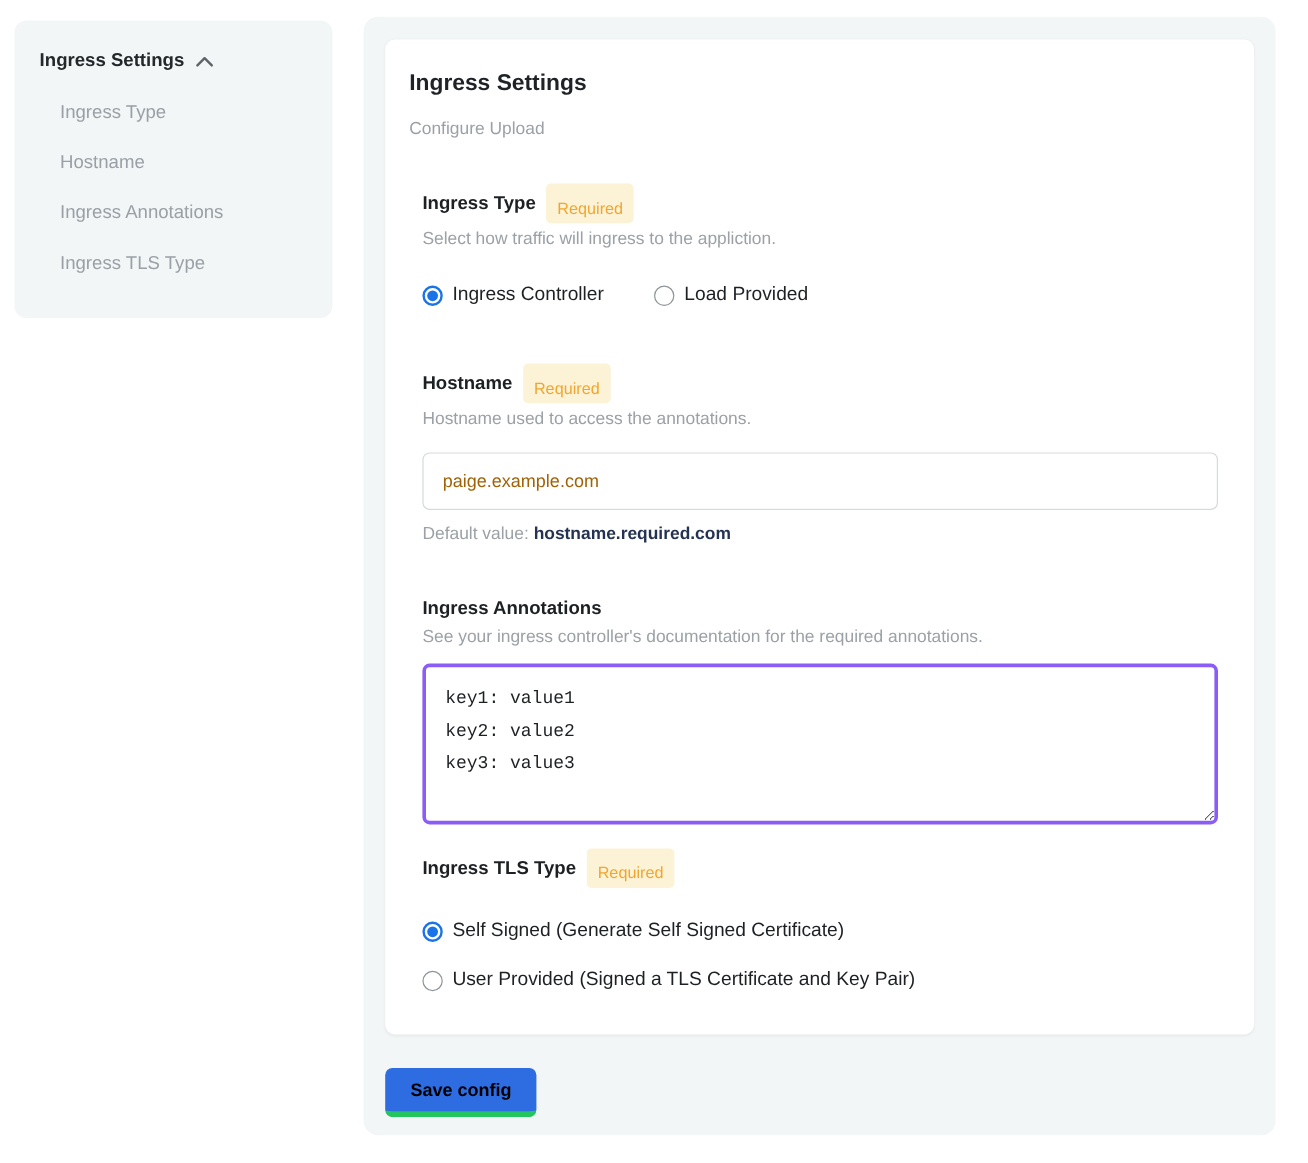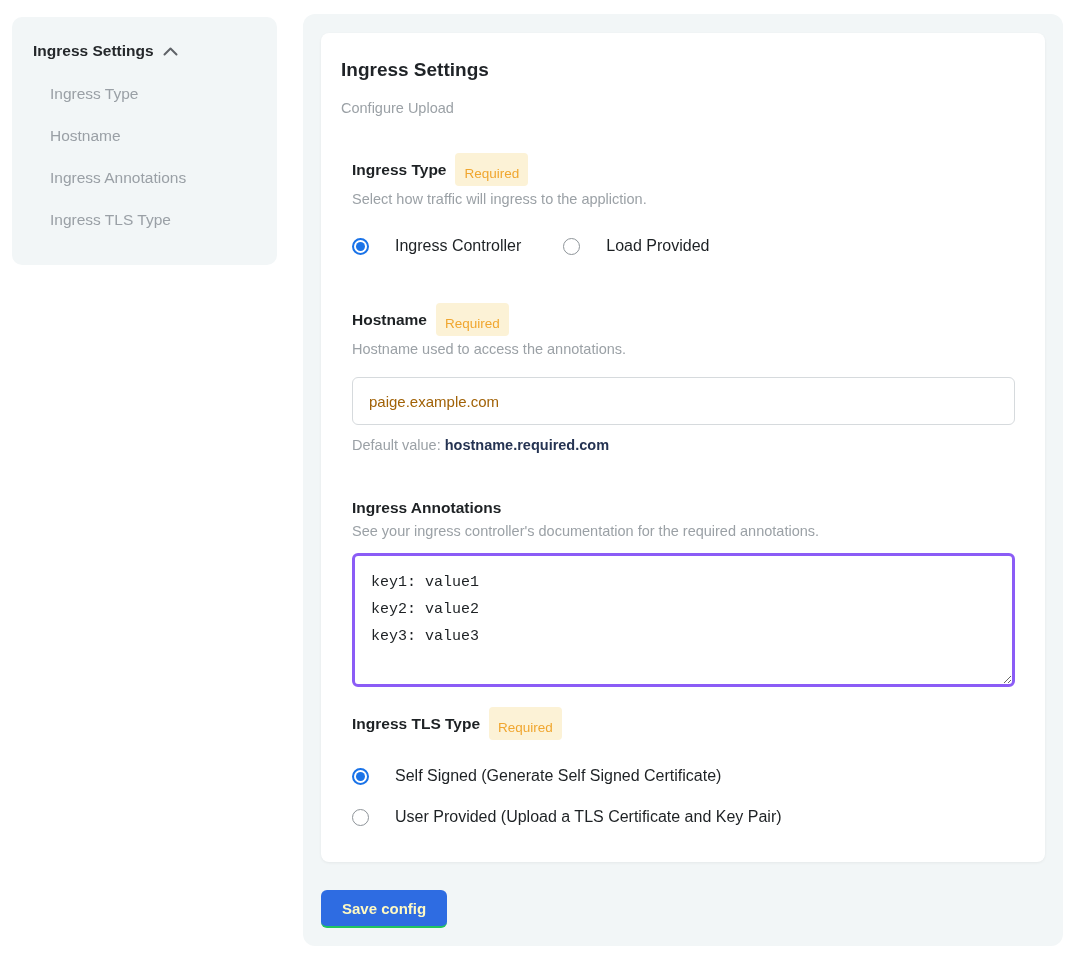--- a/index.html
+++ b/index.html
@@ -89,21 +89,21 @@
   .sec-hostname      { margin-top: 48px; }
   .sec-annotations   { margin-top: 45px; }
   .sec-tls           { margin-top: 20px; }
 
   
   .radio-row {
     margin-top: 29px;
     display: flex; align-items: center; gap: 42px;
   }
   .radio-option {
-    display: flex; align-items: center; gap: 26px;
+    display: flex; align-items: center; gap: 8px;
     font-size: 16px; color: #1d2124;
     cursor: pointer;
   }
   .radio-circle {
     flex: 0 0 auto;
     width: 17px; height: 17px;
     border-radius: 50%;
     border: 1.5px solid #8e9499;
     background: #fff;
     position: relative;
@@ -154,23 +154,23 @@
     display: block;
     resize: both;
   }
 
   
   .save-btn {
     position: absolute;
     left: 18px; top: 876px;
     background: #2e6ce2;
     border: none;
-    border-bottom: 2px solid #22c55e;
+    border-bottom: 5px solid #22c55e;
     border-radius: 6px;
-    color: #fef9c3;
+    color: #000000;
     font-family: "Liberation Sans", sans-serif;
     font-size: 15px; font-weight: bold;
     padding: 10px 21px 9px;
     cursor: pointer;
   }
 </style>
 </head>
 <body>
 
 <aside class="sidebar">
@@ -240,21 +240,21 @@
         <span class="field-label">Ingress TLS Type</span>
         <span class="badge">Required</span>
       </div>
       <div class="radio-stack">
         <label class="radio-option">
           <span class="radio-circle selected"></span>
           <span>Self Signed (Generate Self Signed Certificate)</span>
         </label>
         <label class="radio-option">
           <span class="radio-circle"></span>
-          <span>User Provided (Upload a TLS Certificate and Key Pair)</span>
+          <span>User Provided (Signed a TLS Certificate and Key Pair)</span>
         </label>
       </div>
     </div>
 
   </div>
 
   <button class="save-btn">Save config</button>
 
 </section>
 

